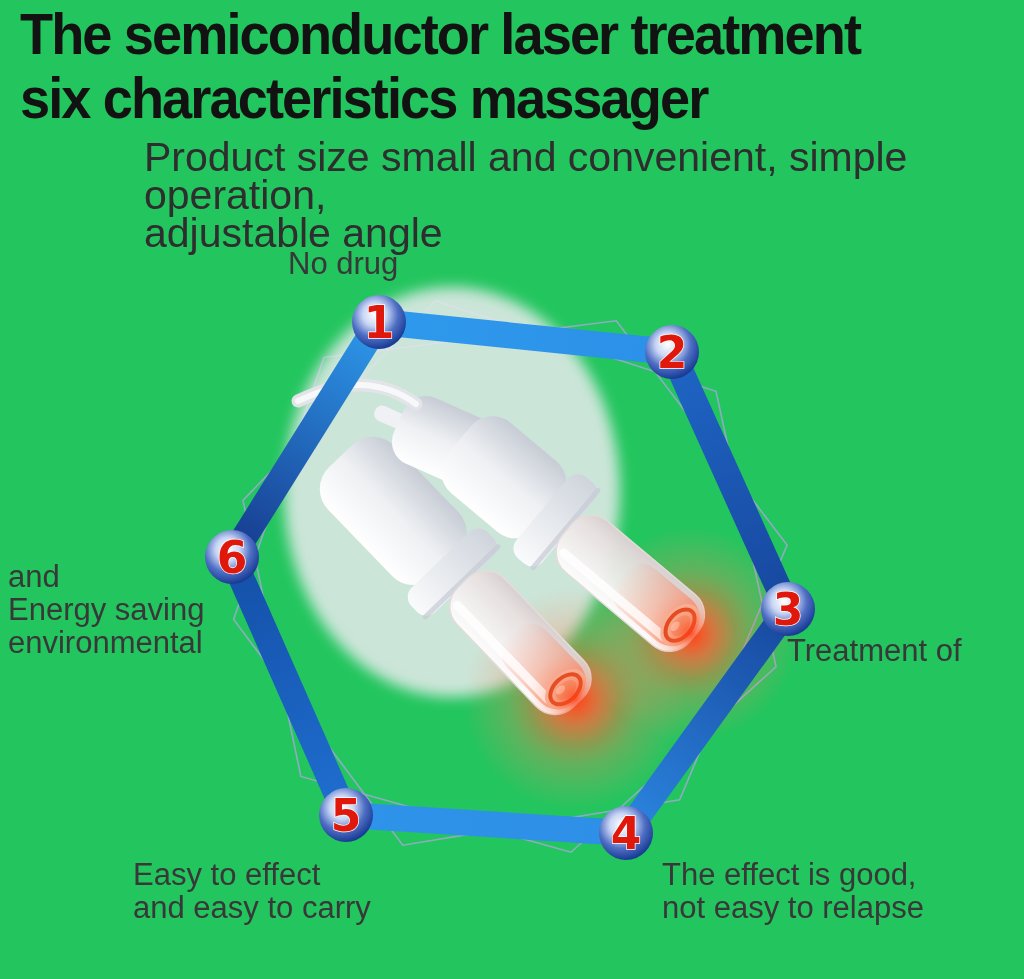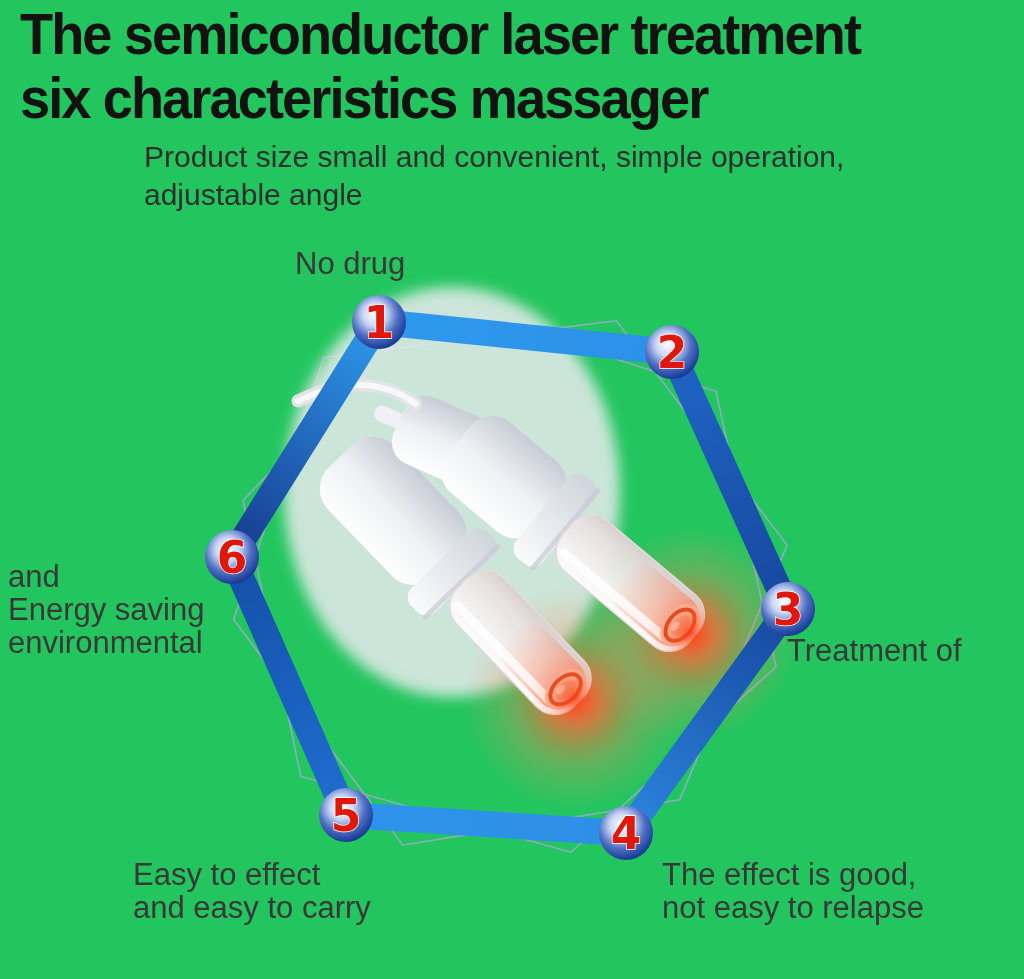--- a/index.html
+++ b/index.html
@@ -10,30 +10,30 @@
   .stage{position:relative;width:1024px;height:979px;background:#22c55e;}
   .title{
     position:absolute;left:20px;top:2px;margin:0;
     font-size:57px;line-height:64px;font-weight:bold;color:#121212;
     letter-spacing:-2px;white-space:nowrap;
     transform:scaleX(.95);transform-origin:0 0;
   }
   .title span{display:block;}
   .subtitle{
     position:absolute;left:144px;top:138px;
-    font-size:30px;line-height:38px;color:#2e2e2e;letter-spacing:0;
+    font-size:41px;line-height:38px;color:#2e2e2e;letter-spacing:0;
   }
   .subtitle span{display:block;}
   .diagram-svg{position:absolute;left:0;top:0;}
   .lbl{
     position:absolute;font-size:31px;line-height:33px;color:#383838;
     white-space:nowrap;
   }
   .lbl span{display:block;}
-  .lbl-1{left:295px;top:247px;}
+  .lbl-1{left:288px;top:247px;}
   .lbl-2{left:735px;top:280px;}
   .lbl-3{left:787px;top:634px;}
   .lbl-4{left:645px;top:858px;margin-left:17px;}
   .lbl-5{left:133px;top:858px;}
   .lbl-6{left:8px;top:560px;}
 </style>
 </head>
 <body>
 
 <div class="stage">

